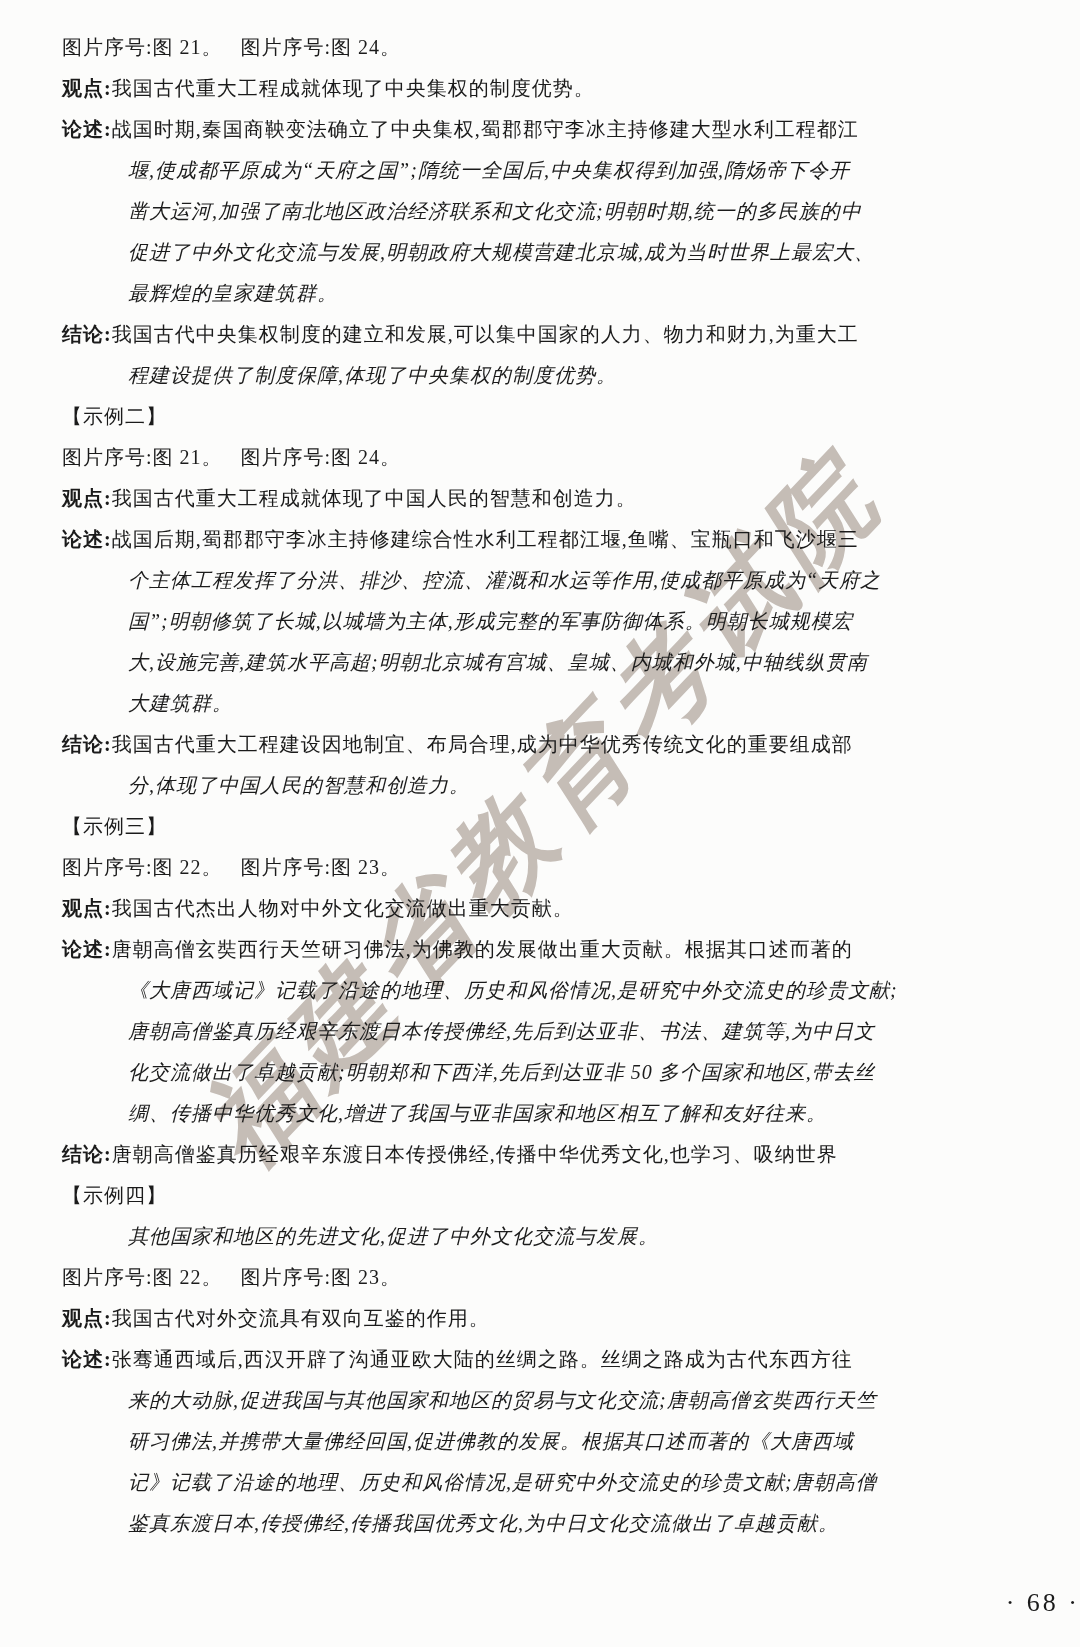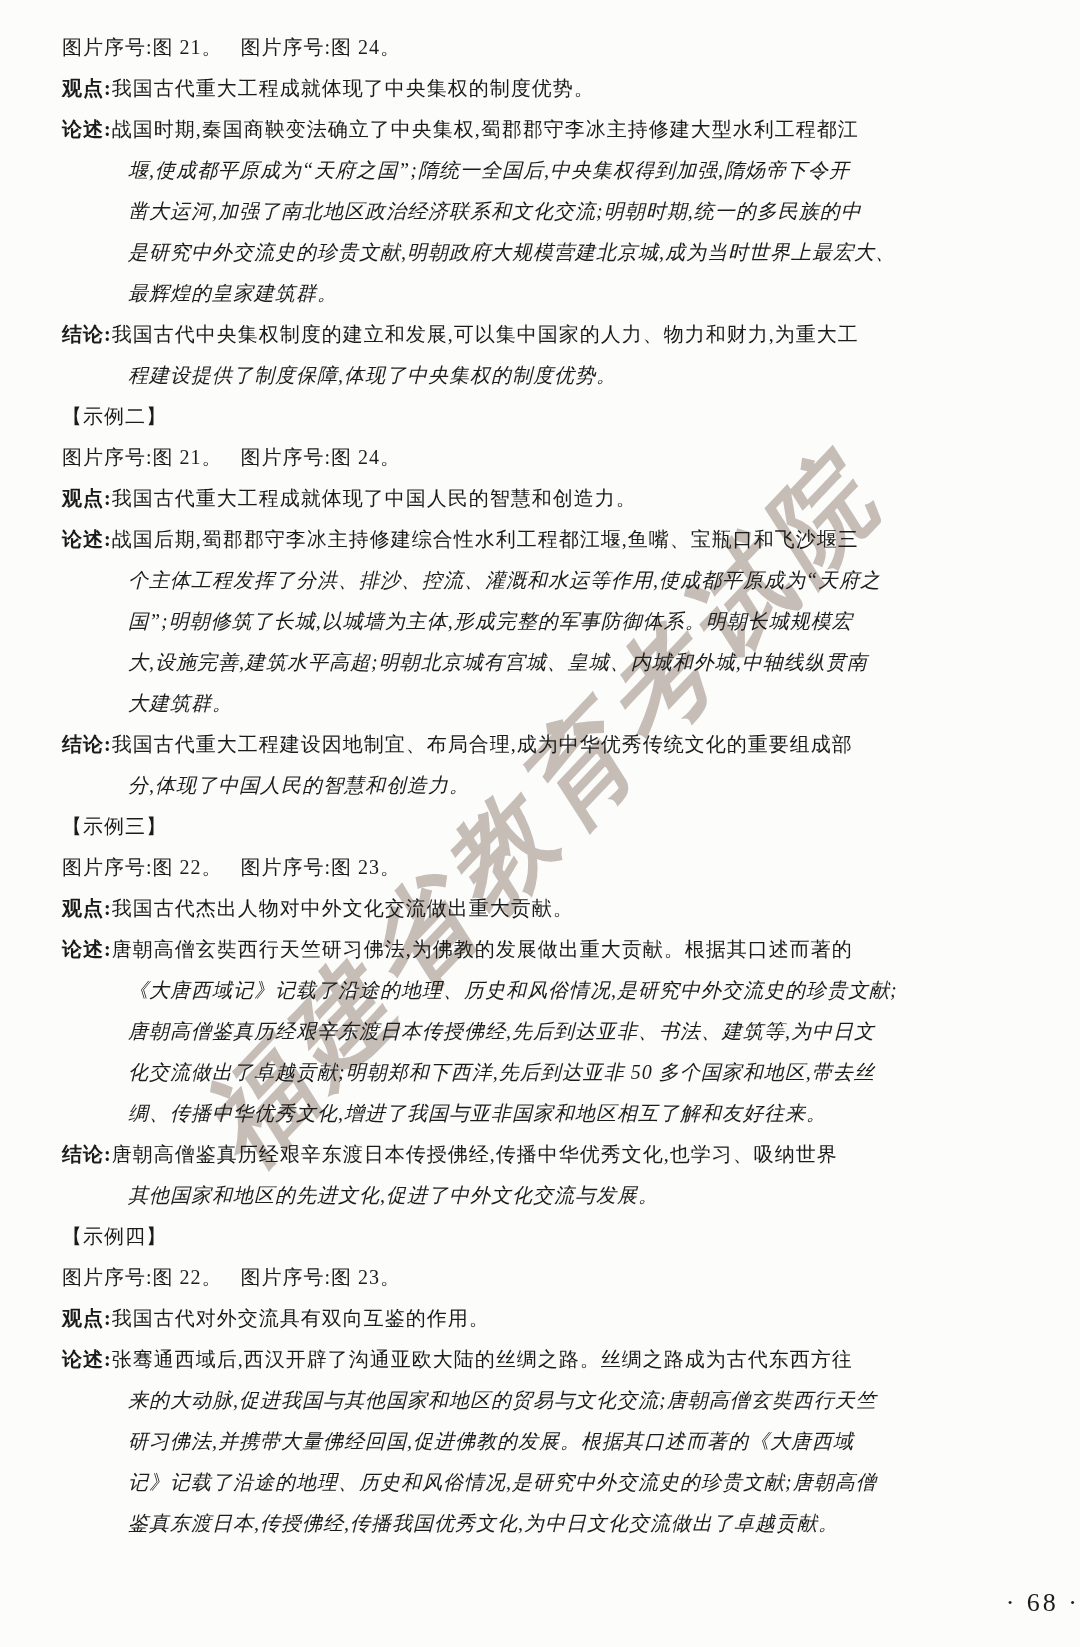--- a/index.html
+++ b/index.html
@@ -56,21 +56,21 @@
 
   <div class="content">
 
     <div class="line"><span class="fig-a">图片序号:图 21。</span><span class="fig-b">图片序号:图 24。</span></div>
 
     <div class="line"><span class="lbl">观点:</span><span>我国古代重大工程成就体现了中央集权的制度优势。</span></div>
 
     <div class="line"><span class="lbl">论述:</span><span>战国时期,秦国商鞅变法确立了中央集权,蜀郡郡守李冰主持修建大型水利工程都江</span></div>
     <div class="line cont">堰,使成都平原成为“天府之国”;隋统一全国后,中央集权得到加强,隋炀帝下令开</div>
     <div class="line cont">凿大运河,加强了南北地区政治经济联系和文化交流;明朝时期,统一的多民族的中</div>
-    <div class="line cont">是研究中外交流史的珍贵文献,明朝政府大规模营建北京城,成为当时世界上最宏大、</div>
+    <div class="line cont">促进了中外文化交流与发展,明朝政府大规模营建北京城,成为当时世界上最宏大、</div>
     <div class="line cont">最辉煌的皇家建筑群。</div>
 
     <div class="line"><span class="lbl">结论:</span><span>我国古代中央集权制度的建立和发展,可以集中国家的人力、物力和财力,为重大工</span></div>
     <div class="line cont">程建设提供了制度保障,体现了中央集权的制度优势。</div>
 
     <div class="line">【示例二】</div>
 
     <div class="line"><span class="fig-a">图片序号:图 21。</span><span class="fig-b">图片序号:图 24。</span></div>
 
     <div class="line"><span class="lbl">观点:</span><span>我国古代重大工程成就体现了中国人民的智慧和创造力。</span></div>
@@ -90,23 +90,23 @@
 
     <div class="line"><span class="lbl">观点:</span><span>我国古代杰出人物对中外文化交流做出重大贡献。</span></div>
 
     <div class="line"><span class="lbl">论述:</span><span>唐朝高僧玄奘西行天竺研习佛法,为佛教的发展做出重大贡献。根据其口述而著的</span></div>
     <div class="line cont">《大唐西域记》记载了沿途的地理、历史和风俗情况,是研究中外交流史的珍贵文献;</div>
     <div class="line cont">唐朝高僧鉴真历经艰辛东渡日本传授佛经,先后到达亚非、书法、建筑等,为中日文</div>
     <div class="line cont">化交流做出了卓越贡献;明朝郑和下西洋,先后到达亚非 50 多个国家和地区,带去丝</div>
     <div class="line cont">绸、传播中华优秀文化,增进了我国与亚非国家和地区相互了解和友好往来。</div>
 
     <div class="line"><span class="lbl">结论:</span><span>唐朝高僧鉴真历经艰辛东渡日本传授佛经,传播中华优秀文化,也学习、吸纳世界</span></div>
+    <div class="line">【示例四】</div>
+
     <div class="line cont">其他国家和地区的先进文化,促进了中外文化交流与发展。</div>
-
-    <div class="line">【示例四】</div>
 
     <div class="line"><span class="fig-a">图片序号:图 22。</span><span class="fig-b">图片序号:图 23。</span></div>
 
     <div class="line"><span class="lbl">观点:</span><span>我国古代对外交流具有双向互鉴的作用。</span></div>
 
     <div class="line"><span class="lbl">论述:</span><span>张骞通西域后,西汉开辟了沟通亚欧大陆的丝绸之路。丝绸之路成为古代东西方往</span></div>
     <div class="line cont">来的大动脉,促进我国与其他国家和地区的贸易与文化交流;唐朝高僧玄奘西行天竺</div>
     <div class="line cont">研习佛法,并携带大量佛经回国,促进佛教的发展。根据其口述而著的《大唐西域</div>
     <div class="line cont">记》记载了沿途的地理、历史和风俗情况,是研究中外交流史的珍贵文献;唐朝高僧</div>
     <div class="line cont">鉴真东渡日本,传授佛经,传播我国优秀文化,为中日文化交流做出了卓越贡献。</div>

